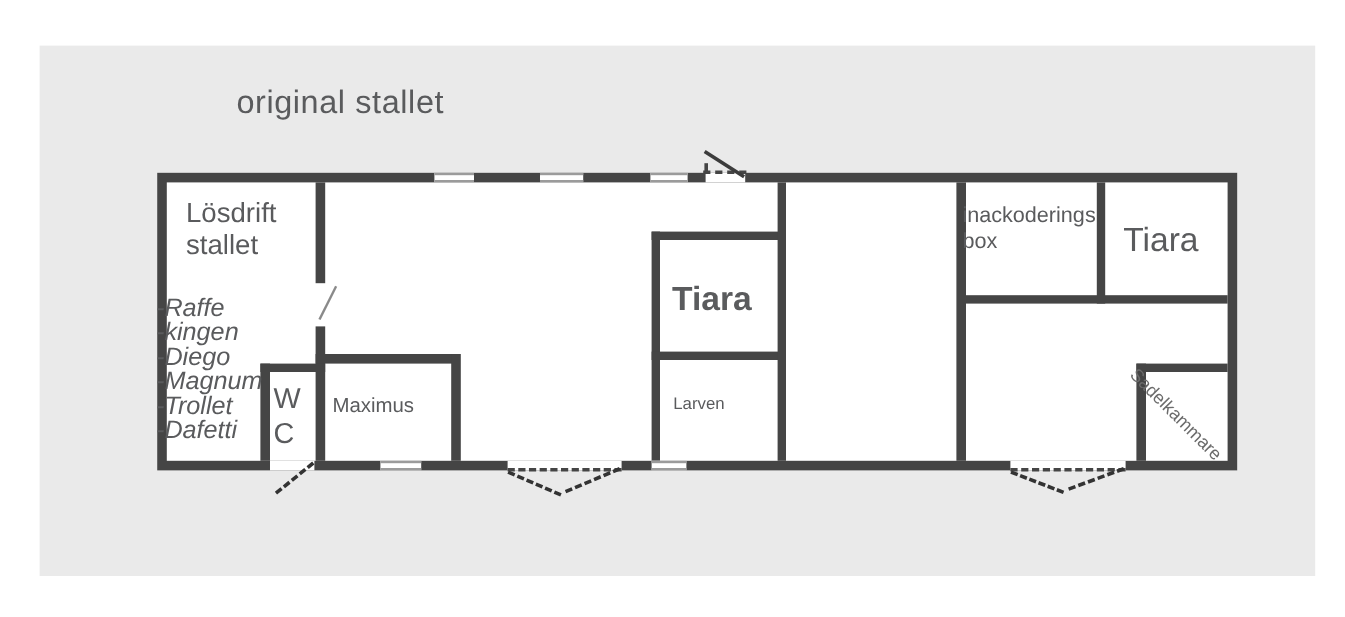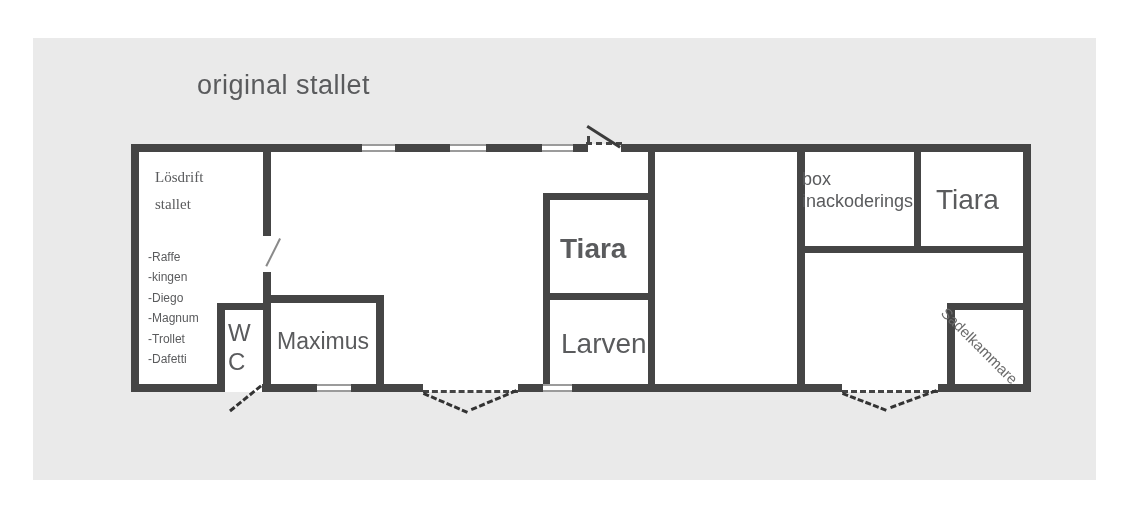--- a/index.html
+++ b/index.html
@@ -50,26 +50,26 @@
   }
   .swing.solid  { border-top: 3px solid #3c3c3c; }
   .swing.dashed { border-top: 3px dashed #333333; }
   .swing.thin   { border-top: 2px solid #8a8a8a; }
   .tick { position: absolute; width: 3px; background: #454545; }
   .label {
     position: absolute;
     color: #5a5b5d;
     white-space: nowrap;
   }
-  .label-losdrift { left: 155px; top: 164px; font-size: 15px; line-height: 27px; font-family: Liberation Serif, serif; }
-  .label-horses   { left: 148px; top: 247px; font-size: 12px; line-height: 20.4px; }
+  .label-losdrift { left: 155px; top: 164px; font-size: 23px; line-height: 27px; }
+  .label-horses   { left: 130px; top: 247px; font-size: 21px; line-height: 20.4px; font-style: italic; }
   .label-wc       { left: 228px; top: 318px; font-size: 24px; line-height: 29px; white-space: normal; width: 32px; }
-  .label-maximus  { left: 277px; top: 328px; font-size: 23px; }
+  .label-maximus  { left: 277px; top: 328px; font-size: 17px; }
   .label-tiara    { left: 560px; top: 233px; font-size: 28px; font-weight: bold; }
-  .label-larven   { left: 561px; top: 328px; font-size: 28px; }
+  .label-larven   { left: 561px; top: 328px; font-size: 14px; }
   .label-inack    { left: 802px; top: 168px; font-size: 18px; line-height: 22px; }
   .label-ajax     { left: 936px; top: 184px; font-size: 28px; }
   .label-sadel {
     left: 950px; top: 304px;
     font-size: 15px; color: #6b6b6b;
     transform: rotate(45deg);
     transform-origin: 0 0;
   }
 </style>
 </head>
@@ -138,19 +138,19 @@
     <div>-Trollet</div>
     <div>-Dafetti</div>
   </div>
 
   <div class="label label-wc">W C</div>
   <div class="label label-maximus">Maximus</div>
   <div class="label label-tiara">Tiara</div>
   <div class="label label-larven">Larven</div>
 
   <div class="label label-inack">
+    <div>inackoderings</div>
     <div>box</div>
-    <div>inackoderings</div>
   </div>
 
   <div class="label label-ajax">Tiara</div>
   <div class="label label-sadel">Sadelkammare</div>
 </div>
 
 </body></html>

